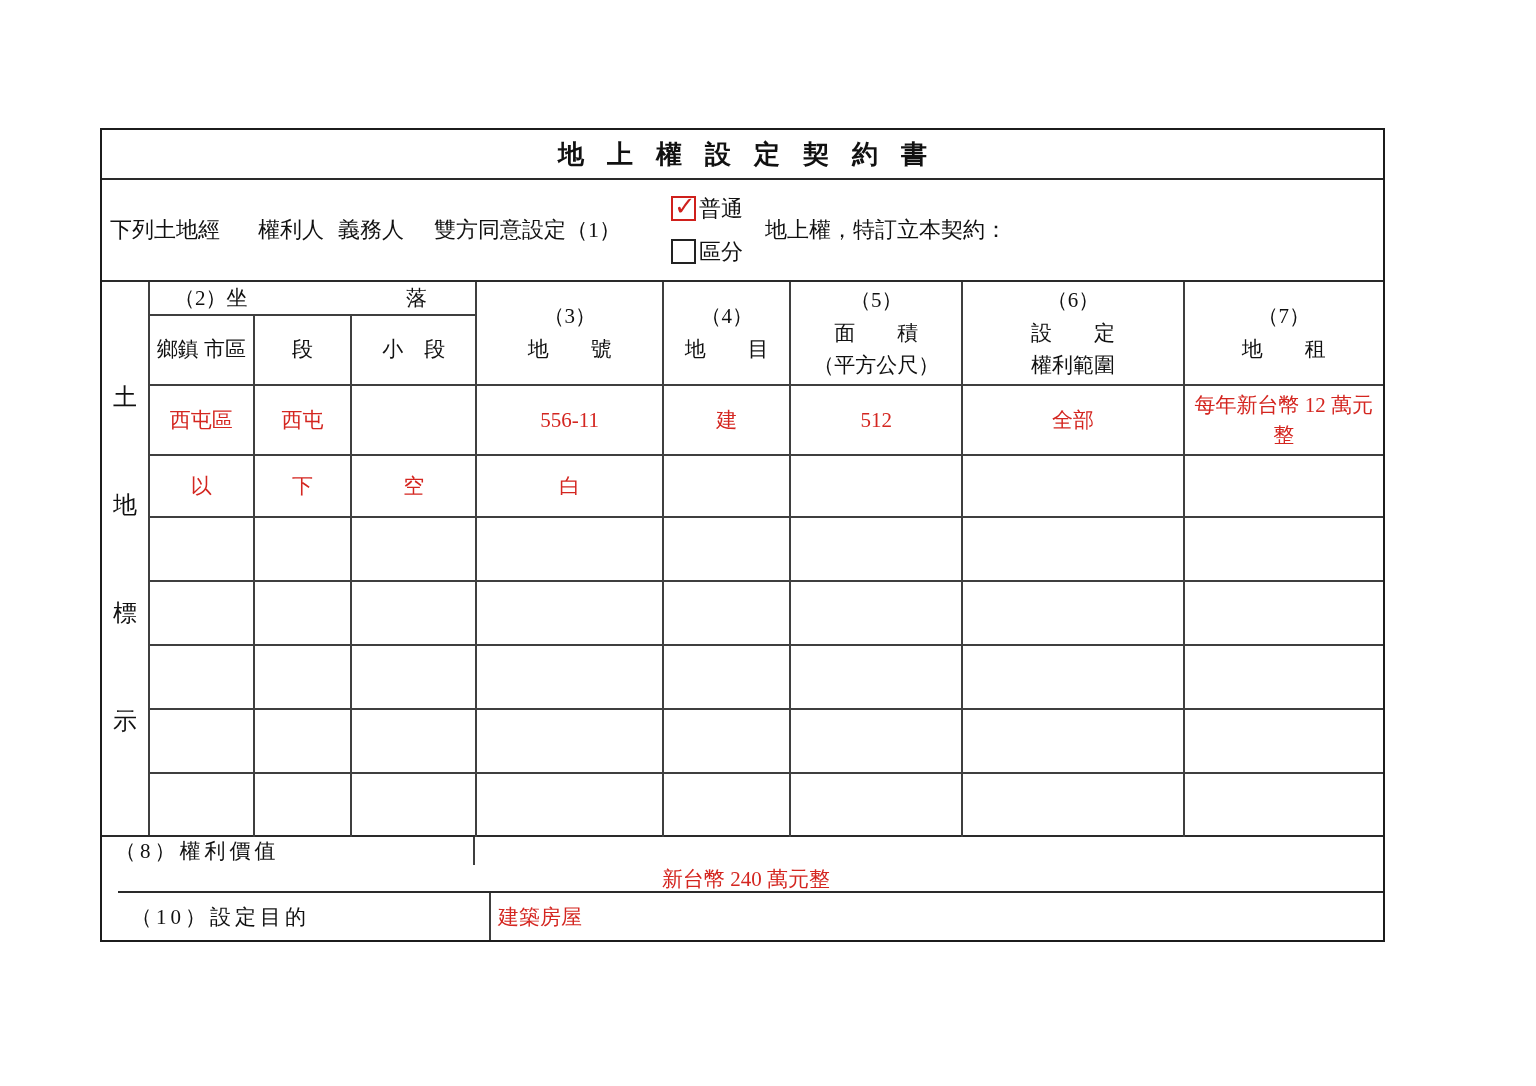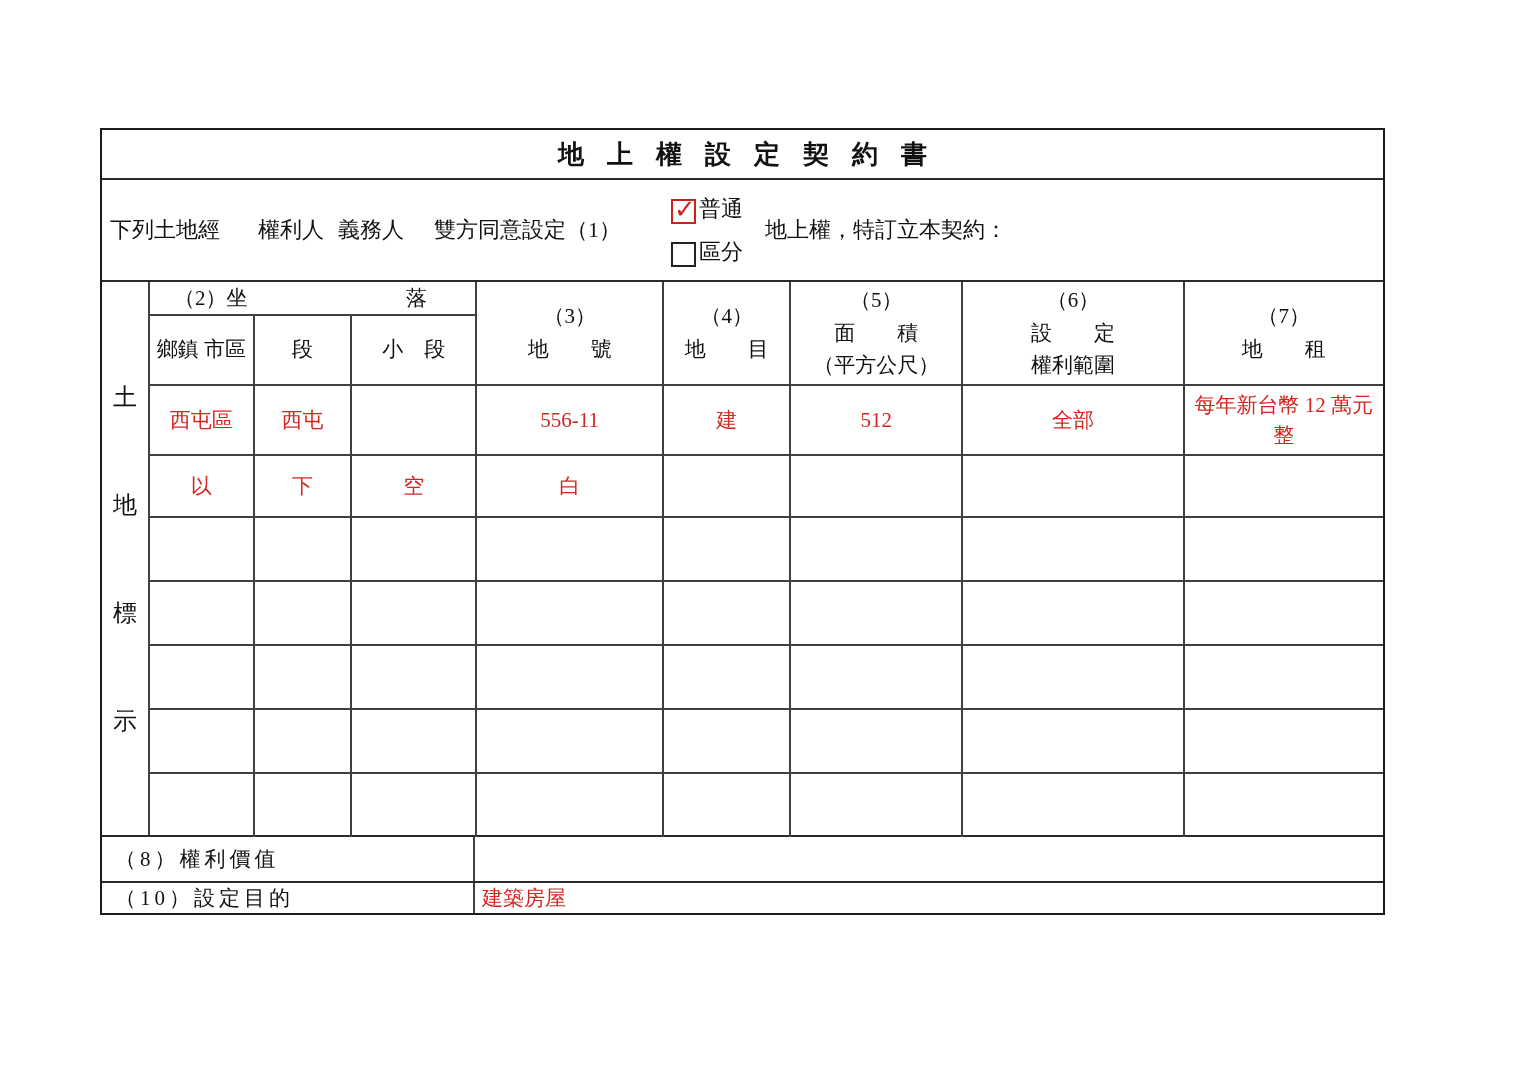--- a/index.html
+++ b/index.html
@@ -39,21 +39,21 @@
   .party-stack {
     margin-left: 38px;
     display: flex; gap: 14px;
     align-items: flex-start;
   }
   .intro-middle { margin-left: 30px; }
   .option-stack {
     margin-left: 34px;
     display: flex; flex-direction: column; gap: 13px;
   }
-  .option-line { display: flex; align-items: flex-end; padding-left: 16px; }
+  .option-line { display: flex; align-items: center; padding-left: 16px; }
   .checkbox {
     width: 25px; height: 25px;
     border: 2px solid #222222;
     display: inline-block;
     position: relative;
     background: #ffffff;
     flex: 0 0 auto;
   }
   .checkbox.checked { border-color: #cf201c; }
   .checkbox.checked::after {
@@ -109,23 +109,23 @@
   .head-col .col-num { display: block; }
   .head-col .col-line { display: block; }
   .sub-head { line-height: 1.5; }
   .red { color: #d42620; }
   .rent-cell { font-size: 19px; line-height: 1.45; }
   
   .bottom-row {
     border-top: 2px solid #2a2a2a;
     display: flex; align-items: center;
   }
-  .bottom-row.b1 { height: 46px; }
+  .bottom-row.b1 { height: 56px; flex-direction: column; }
   .bottom-row.b2 { height: 47px; }
-  .bottom-row.b3 { height: 32px; }
+  .bottom-row.b3 { height: 49px; margin-left: 16px; }
   .bottom-label {
     width: 373px; align-self: stretch;
     border-right: 2px solid #3f3f3f;
     display: flex; align-items: center;
     padding-left: 13px;
     font-size: 21px; letter-spacing: 4px;
     white-space: nowrap;
   }
   .bottom-value {
     flex: 1;
@@ -293,19 +293,20 @@
             <td></td>
             <td></td>
             <td></td>
           </tr>
         </tbody>
     </table>
   </div>
 
   <div class="bottom-row b1">
     <div class="bottom-label">（8）權利價值</div>
+    <div class="bottom-value red">新台幣 240 萬元整</div>
   </div>
   <div class="bottom-row b3">
     <div class="bottom-label">（10）設定目的</div>
     <div class="bottom-value red">建築房屋</div>
   </div>
 
 </div>
 
 </body></html>

